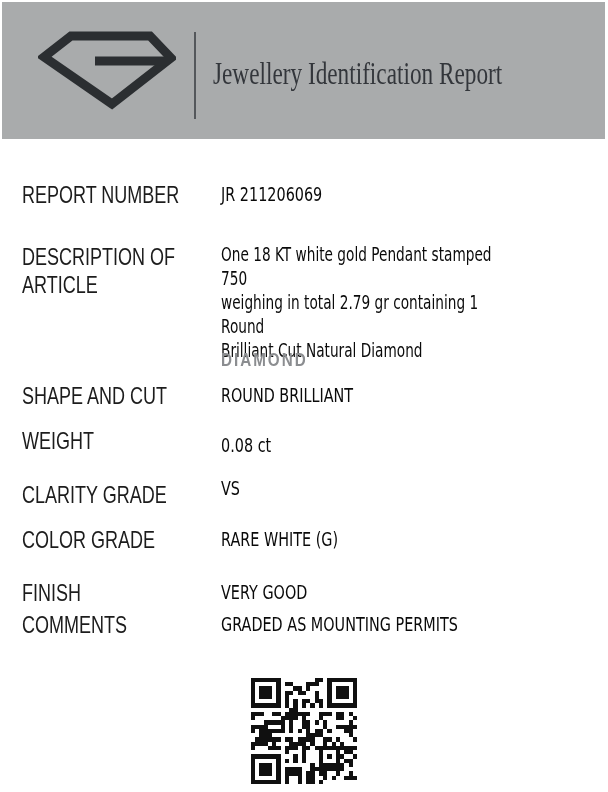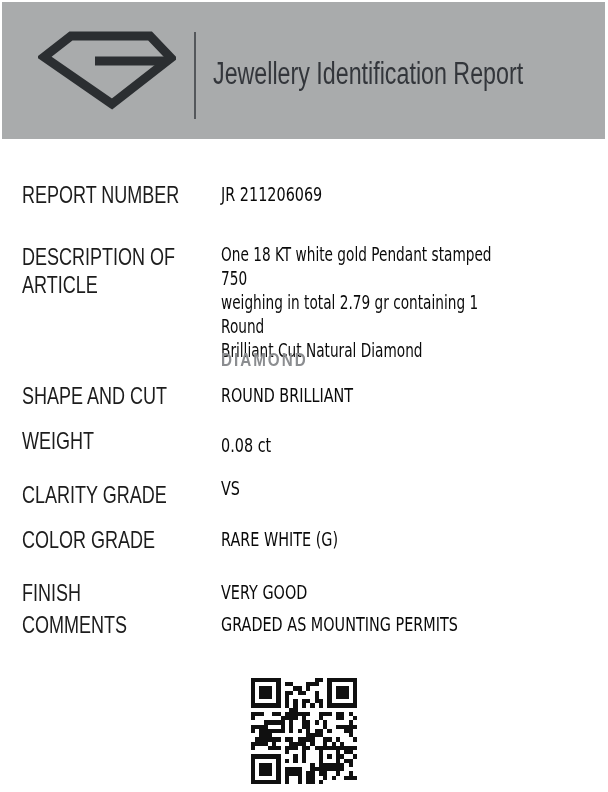--- a/index.html
+++ b/index.html
@@ -1,20 +1,20 @@
 <!DOCTYPE html>
 <html><head>
 <meta charset="utf-8">
 <style>
   html,body{margin:0;padding:0;background:#ffffff;}
   .page{
     position:relative;width:608px;height:792px;background:#ffffff;
     font-family:"Liberation Sans",sans-serif;overflow:hidden;
   }
-  .band{position:absolute;left:2px;top:2px;width:603px;height:137px;background:#a9abac;}
+  .band{position:absolute;left:2px;top:2px;width:603px;height:137px;background:#a9abac;font-family:Liberation Serif, serif;}
   .logo{position:absolute;left:36px;top:29px;}
   .hdr-divider{position:absolute;left:192px;top:30px;width:2px;height:87px;background:#54575b;}
   .title{
     position:absolute;left:211px;top:54px;margin:0;font-size:31px;font-weight:400;
     color:#33363b;white-space:nowrap;transform:scaleX(0.75);transform-origin:0 0;
   }
   .lab{
     position:absolute;left:22px;font-size:24px;line-height:28px;color:#1c1c1c;
     white-space:pre-line;transform:scaleX(0.75);transform-origin:0 0;
   }

